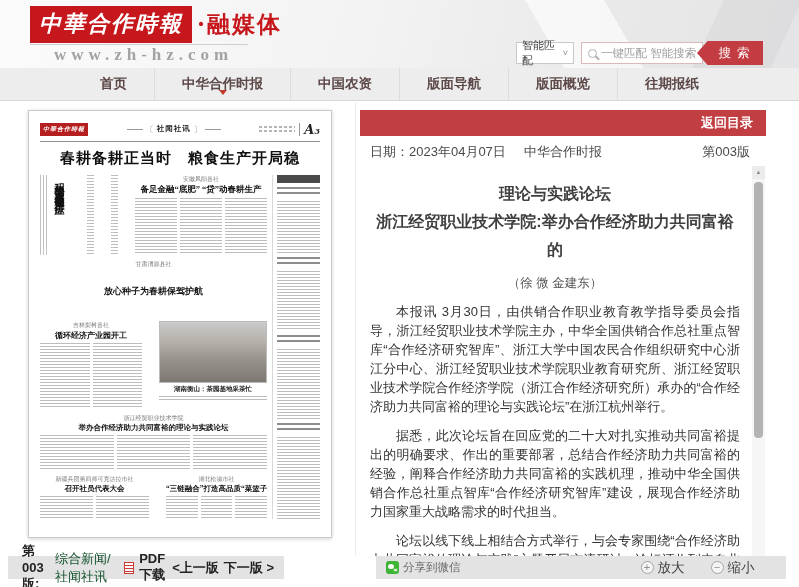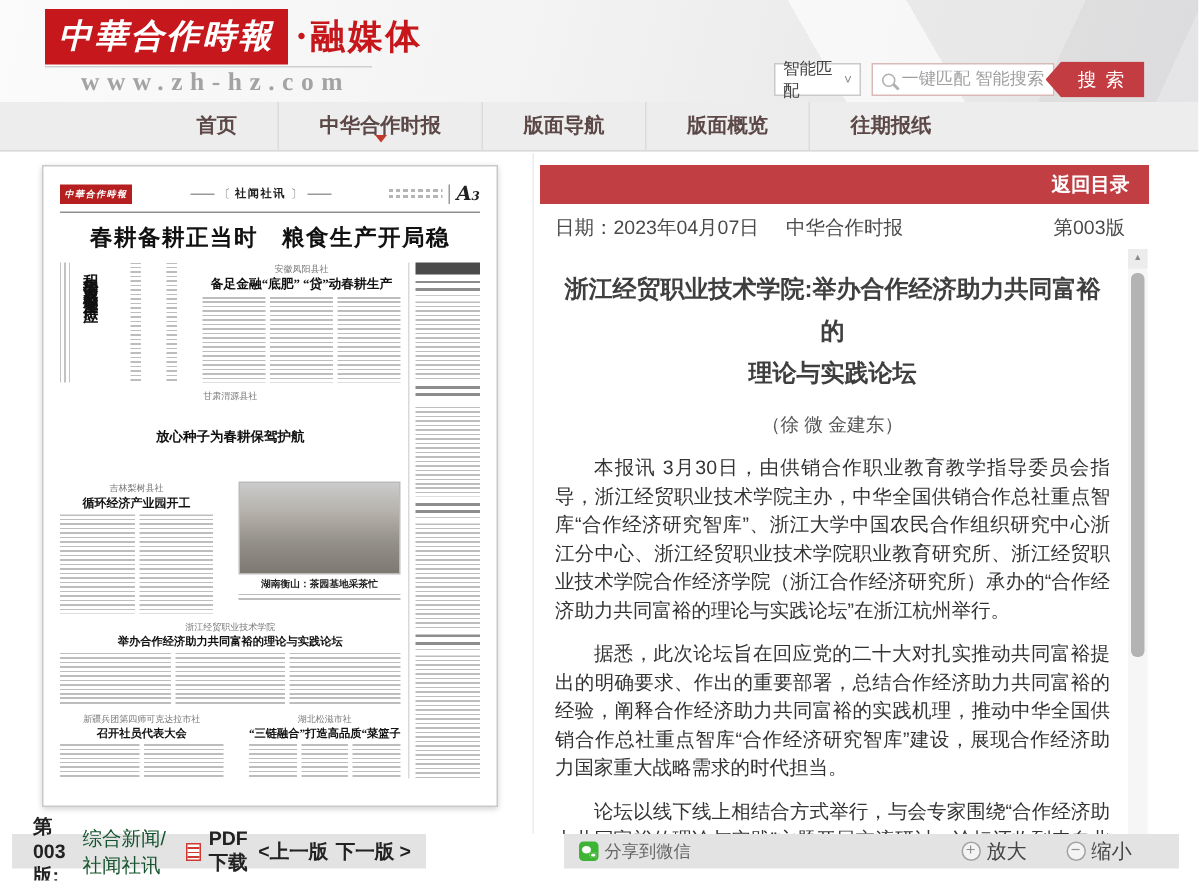--- a/index.html
+++ b/index.html
@@ -56,21 +56,21 @@
     position:absolute; left:697px; top:41px; width:66px; height:24px;
     background:#c23c42; color:#fff; border:0; cursor:pointer;
     font-size:12.5px; letter-spacing:6px; padding-left:14px;
     clip-path:polygon(0% 50%, 16% 0%, 100% 0%, 100% 100%, 16% 100%);
     font-family:"Liberation Sans",sans-serif;
   }
   
   #nav {
     position:absolute; left:0; top:68px; width:799px; height:33px;
     background:#ededed; border-bottom:1px solid #d8d8d8;
-    display:flex; padding-left:104px;
+    display:flex; padding-left:73px;
   }
   .nav-item { position:relative; line-height:32px; padding:0 27px; font-size:13.5px;
     color:#5d4848; font-weight:bold; cursor:pointer; white-space:nowrap; }
   .nav-item + .nav-item { border-left:1px solid #dcdcdc; }
   .nav-tri { position:absolute; left:50%; bottom:1px; transform:translateX(-50%);
     width:0; height:0; border:4px solid transparent; border-top:5px solid #c0392b; }
   
   .v-divider { position:absolute; left:355px; top:102px; width:1px; height:454px; background:#ececec; }
   
   #newspaper {
@@ -206,20 +206,23 @@
 
 <div id="nav">
   <div class="nav-item">
     <span>首页</span>
   </div>
   <div class="nav-item">
     <span>中华合作时报</span>
     <span class="nav-tri"></span>
   </div>
   <div class="nav-item">
+    <span>中国农资</span>
+  </div>
+  <div class="nav-item">
     <span>版面导航</span>
   </div>
   <div class="nav-item">
     <span>版面概览</span>
   </div>
   <div class="nav-item">
     <span>往期报纸</span>
   </div>
 </div>
 
@@ -345,22 +348,22 @@
 <div class="back-bar">返回目录</div>
 
 <div class="meta-row">
   <span>日期：2023年04月07日</span>
   <span class="m-center">中华合作时报</span>
   <span class="m-right">第003版</span>
 </div>
 
 <div id="article">
   <div class="art-title">
+    <div>理论与实践论坛</div>
     <div>浙江经贸职业技术学院:举办合作经济助力共同富裕的</div>
-    <div>理论与实践论坛</div>
   </div>
   <div class="art-author">（徐 微 金建东）</div>
   <p>本报讯 3月30日，由供销合作职业教育教学指导委员会指导，浙江经贸职业技术学院主办，中华全国供销合作总社重点智库“合作经济研究智库”、浙江大学中国农民合作组织研究中心浙江分中心、浙江经贸职业技术学院职业教育研究所、浙江经贸职业技术学院合作经济学院（浙江合作经济研究所）承办的“合作经济助力共同富裕的理论与实践论坛”在浙江杭州举行。</p>
   <p>据悉，此次论坛旨在回应党的二十大对扎实推动共同富裕提出的明确要求、作出的重要部署，总结合作经济助力共同富裕的经验，阐释合作经济助力共同富裕的实践机理，推动中华全国供销合作总社重点智库“合作经济研究智库”建设，展现合作经济助力国家重大战略需求的时代担当。</p>
   <p>论坛以线下线上相结合方式举行，与会专家围绕“合作经济助力共同富裕的理论与实践”主题开展交流研讨。论坛还收到来自北京大学、南京大学、复旦大学、安徽财经大学、福建省福州市长乐区文旅局等本科、高职、中职院校以及科研机构、政府部门共40余篇论文。</p>
 
 </div>
 
 <div class="scrollbar">
   <div class="scroll-up">▲</div>

